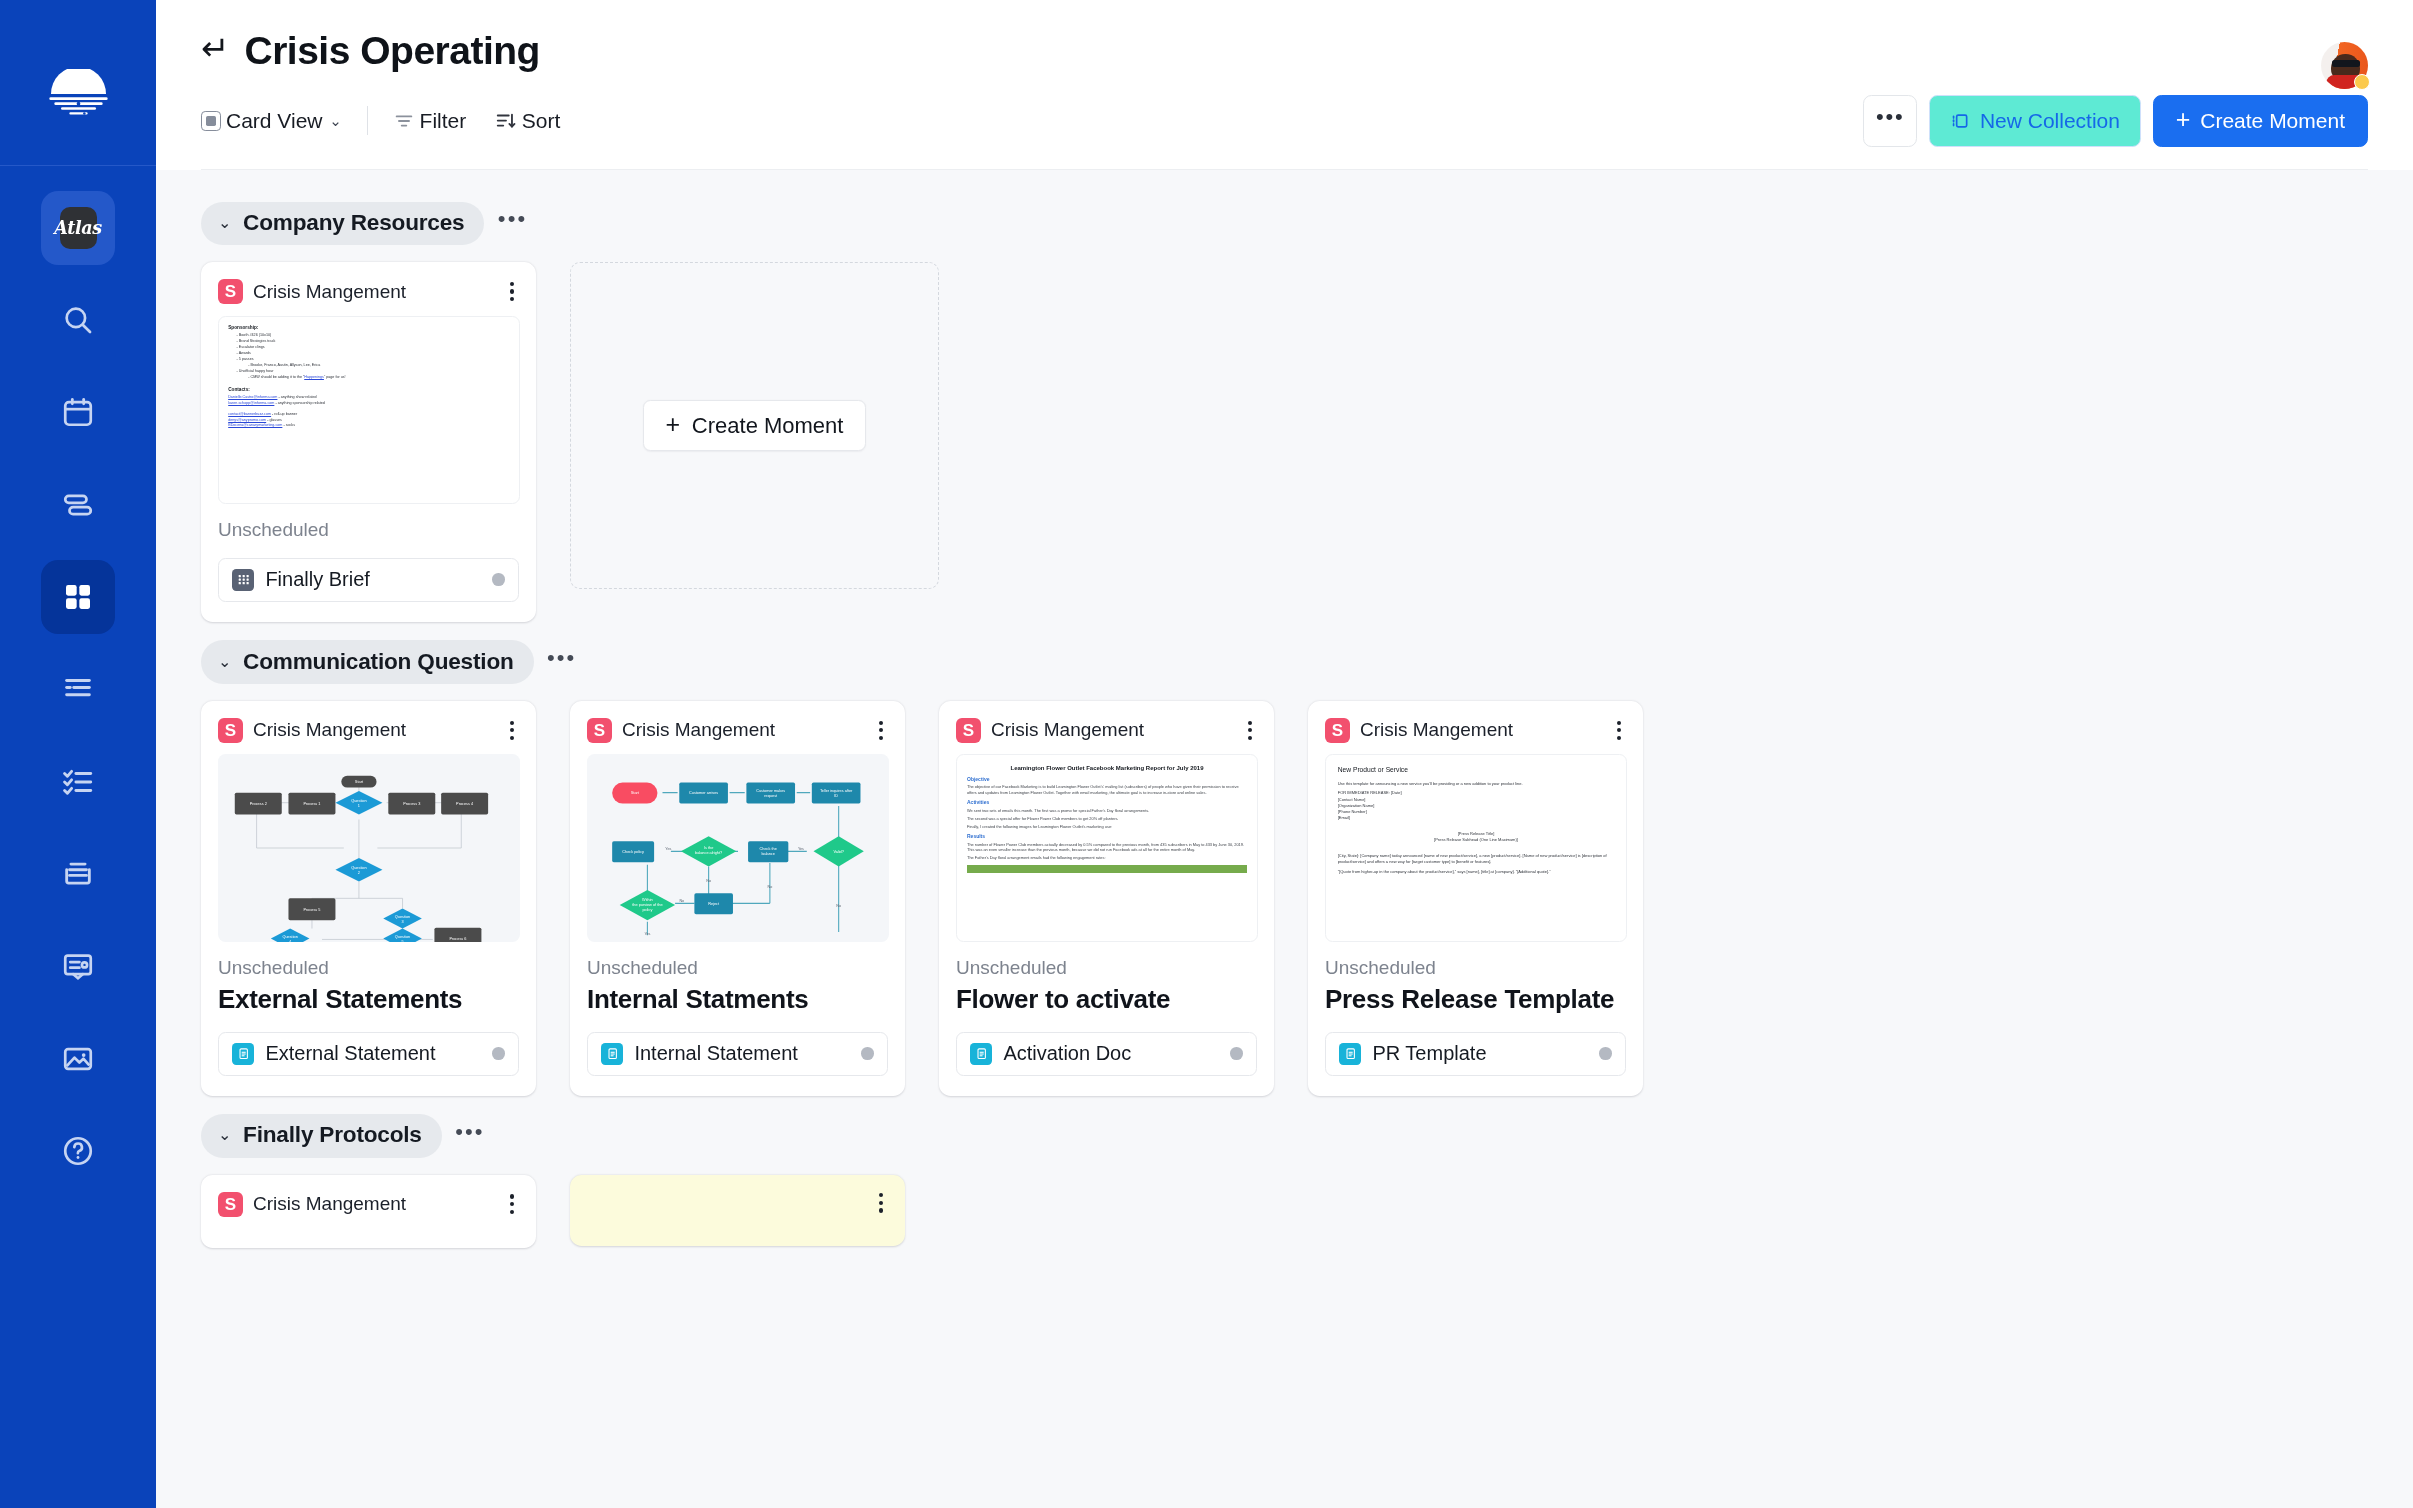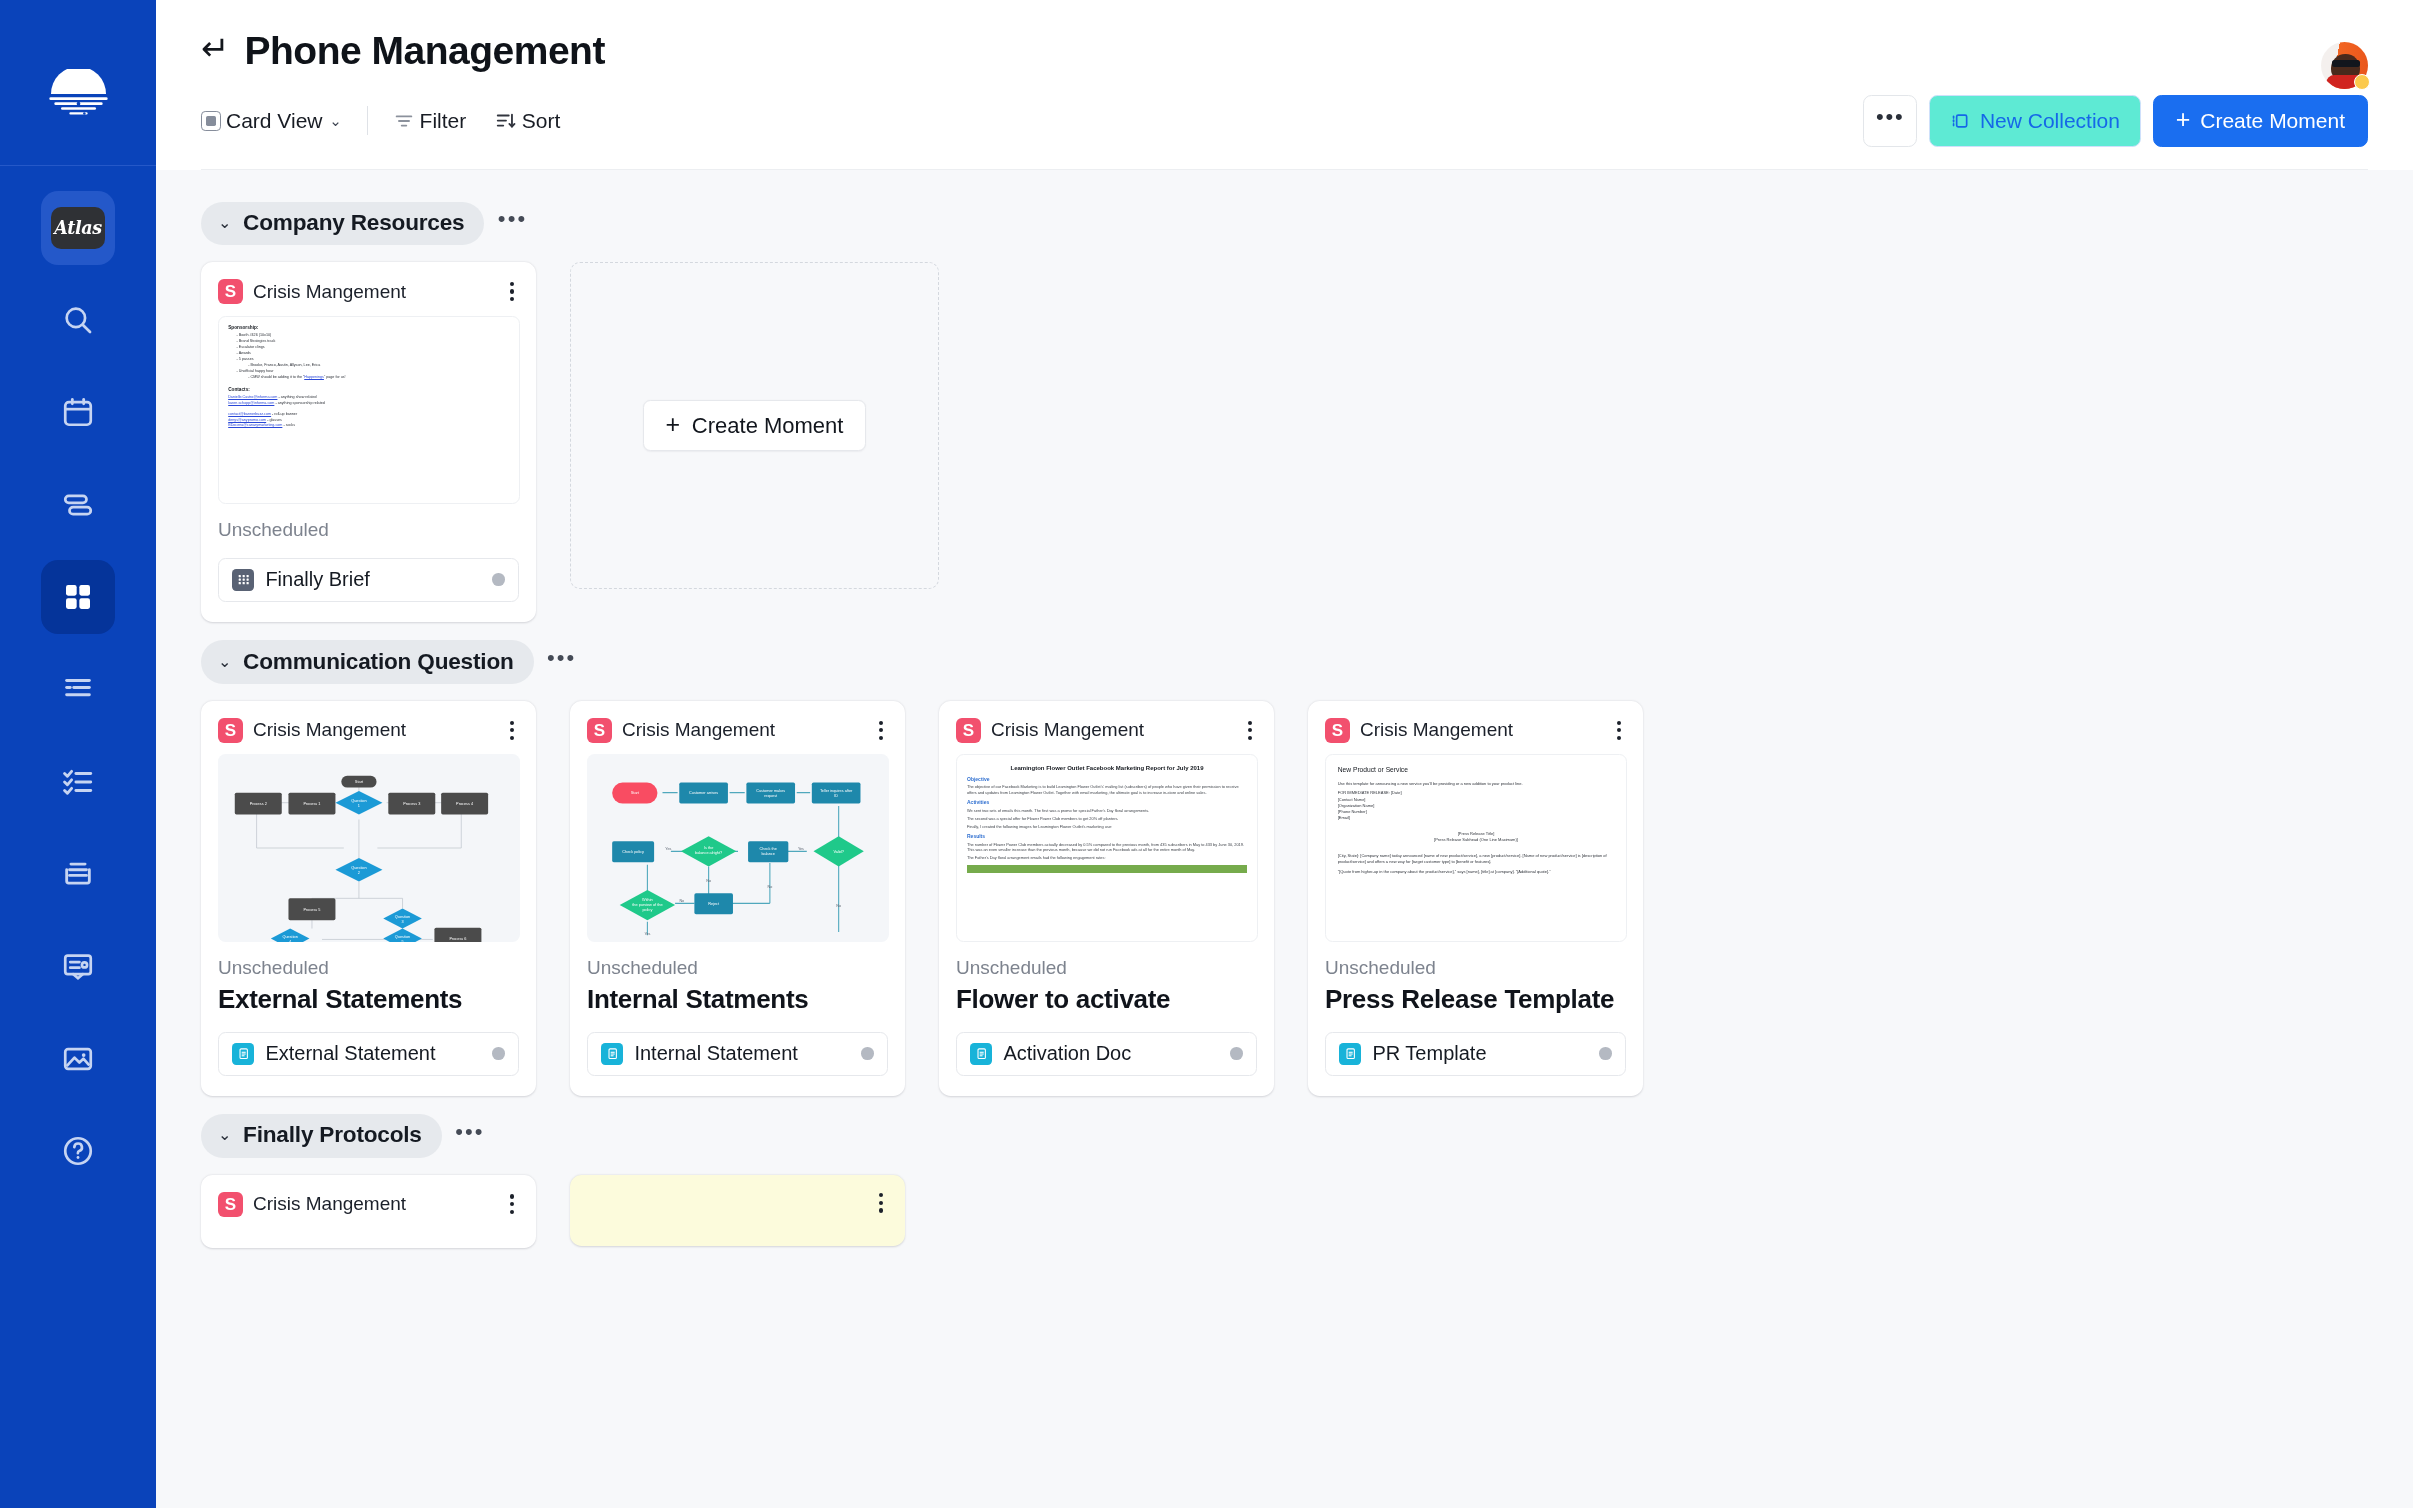--- a/index.html
+++ b/index.html
@@ -22,21 +22,21 @@
   .logo { width: 69px; height: 50px; }
   .nav { display: flex; flex-direction: column; align-items: center; gap: 18.4px; padding-top: 25px; }
   .nav-item {
     width: 74px; height: 74px; border-radius: 17px;
     display: flex; align-items: center; justify-content: center;
     color: #c6d4f2;
   }
   .nav-item.brand { background: #2458c9; }
   .nav-item.active { background: #05349a; color: #fff; }
   .brand-tile {
-    width: 54px; height: 42px; border-radius: 10px; background: #2f3135;
+    width: 37px; height: 42px; border-radius: 10px; background: #2f3135;
     display:flex; align-items:center; justify-content:center;
     color:#fff; font-family:"DejaVu Serif", serif; font-style:italic;
     font-weight:700; font-size:17.6px; letter-spacing:-0.4px;
   }
   .nav-item svg { display:block; }
 
   
   .main { flex: 1; display: flex; flex-direction: column; min-width: 0; background:#f7f8fa; }
 
   .topbar { background:#fff; padding: 28.5px 45px 0 45px; }
@@ -269,21 +269,21 @@
         </svg>
       </div>
     </nav>
   </aside>
 
   <div class="main">
 
     <header class="topbar">
       <div class="title-row">
         <span class="back-arrow">↵</span>
-        <h1 class="page-title">Phone Management</h1>
+        <h1 class="page-title">Crisis Operating</h1>
       </div>
 
       <div class="toolbar-row">
         <div class="tool">
           <span class="cardview-ico">
               <i></i>
             </span>
           <span>Card View</span>
           <span class="chev">⌄</span>
         </div>

